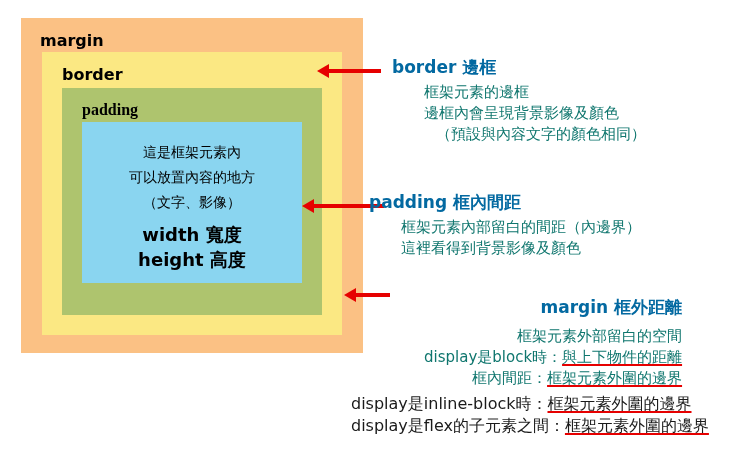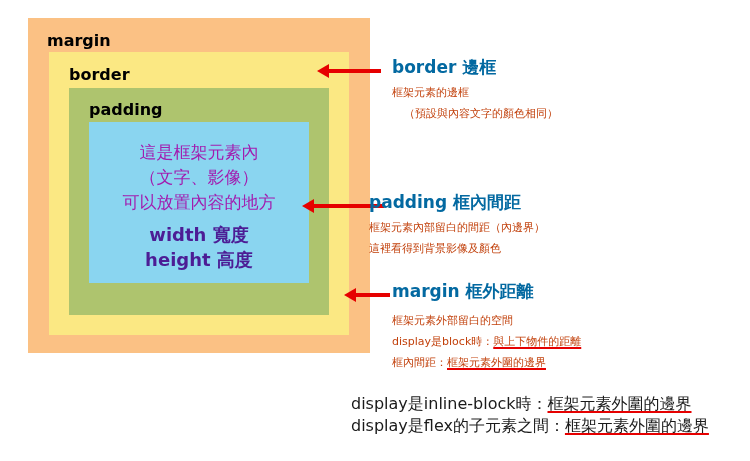--- a/index.html
+++ b/index.html
@@ -12,21 +12,21 @@
     height: 461px;
     position: relative;
     overflow: hidden;
     font-family: "DejaVu Sans", "Liberation Sans", sans-serif;
     -webkit-font-smoothing: none;
   }
 
   
   #box-diagram {
     position: absolute;
-    left: 28px;
+    left: 21px;
     top: 18px;
     width: 342px;
     height: 416px;
   }
 
   .layer {
     position: absolute;
     box-sizing: border-box;
   }
 
@@ -62,42 +62,43 @@
 
   #padding-layer {
     left: 41px; top: 70px;
     width: 260px; height: 227px;
     background: #aec46e;
   }
   #padding-label {
     position: absolute;
     left: 20px;
     top: 14px;
+    font-family: Liberation Serif, serif;
   }
 
   #content-layer {
     left: 61px; top: 104px;
     width: 220px; height: 161px;
     background: #8ad5f0;
   }
 
   .content-text {
     position: absolute;
     left: 0;
     width: 220px;
     text-align: center;
-    color: #a21caf;
-    font-size: 17px;
+    color: #000000;
+    font-size: 14px;
     line-height: 25px;
     white-space: nowrap;
   }
   #content-lines { top: 18px; }
   #content-dims {
     top: 100px;
-    color: #4c1d95;
+    color: #000000;
     font-weight: bold;
     font-size: 18px;
     line-height: 25px;
   }
 
   
   .arrow {
     position: absolute;
     height: 14px;
   }
@@ -130,37 +131,38 @@
   }
   .anno-title {
     color: #0369a1;
     font-weight: bold;
     font-size: 17px;
     line-height: 20px;
     white-space: nowrap;
     margin: 0 0 5px 0;
   }
   .anno-body {
-    color: #c2410c;
-    font-size: 11px;
+    color: #0f766e;
+    font-size: 15px;
     line-height: 21px;
     white-space: nowrap;
+    margin-left: 32px;
   }
   .anno-body div { white-space: nowrap; }
   .indent { padding-left: 12px; }
   .ul-red {
     text-decoration: underline;
     text-decoration-color: #e60000;
     text-decoration-thickness: 2px;
     text-underline-offset: 2px;
   }
 
   #anno-border  { left: 392px; top: 57px; }
   #anno-padding { left: 369px; top: 192px; }
-  #anno-margin  { left: 392px; top: 281px; }
+  #anno-margin  { left: 392px; top: 297px; text-align: right; }
 
   #bottom-notes {
     position: absolute;
     left: 351px;
     top: 393px;
     color: #1a1a1a;
     font-size: 16px;
     line-height: 22px;
     white-space: nowrap;
   }
@@ -178,22 +180,22 @@
     <div class="layer-label" id="border-label">border</div>
   </div>
 
   <div class="layer" id="padding-layer">
     <div class="layer-label" id="padding-label">padding</div>
   </div>
 
   <div class="layer" id="content-layer">
     <div class="content-text" id="content-lines">
       <div>這是框架元素內</div>
+      <div>可以放置內容的地方</div>
       <div>（文字、影像）</div>
-      <div>可以放置內容的地方</div>
     </div>
     <div class="content-text" id="content-dims">
       <div>width 寬度</div>
       <div>height 高度</div>
     </div>
   </div>
 
 </div>
 
 <div class="arrow" id="arrow-border">
@@ -206,20 +208,21 @@
 </div>
 <div class="arrow" id="arrow-margin">
   <div class="head"></div>
   <div class="shaft"></div>
 </div>
 
 <div class="annotation" id="anno-border">
   <div class="anno-title">border 邊框</div>
   <div class="anno-body">
     <div>框架元素的邊框</div>
+    <div>邊框內會呈現背景影像及顏色</div>
     <div class="indent">（預設與內容文字的顏色相同）</div>
   </div>
 </div>
 
 <div class="annotation" id="anno-padding">
   <div class="anno-title">padding 框內間距</div>
   <div class="anno-body">
     <div>框架元素內部留白的間距（內邊界）</div>
     <div>這裡看得到背景影像及顏色</div>
   </div>

